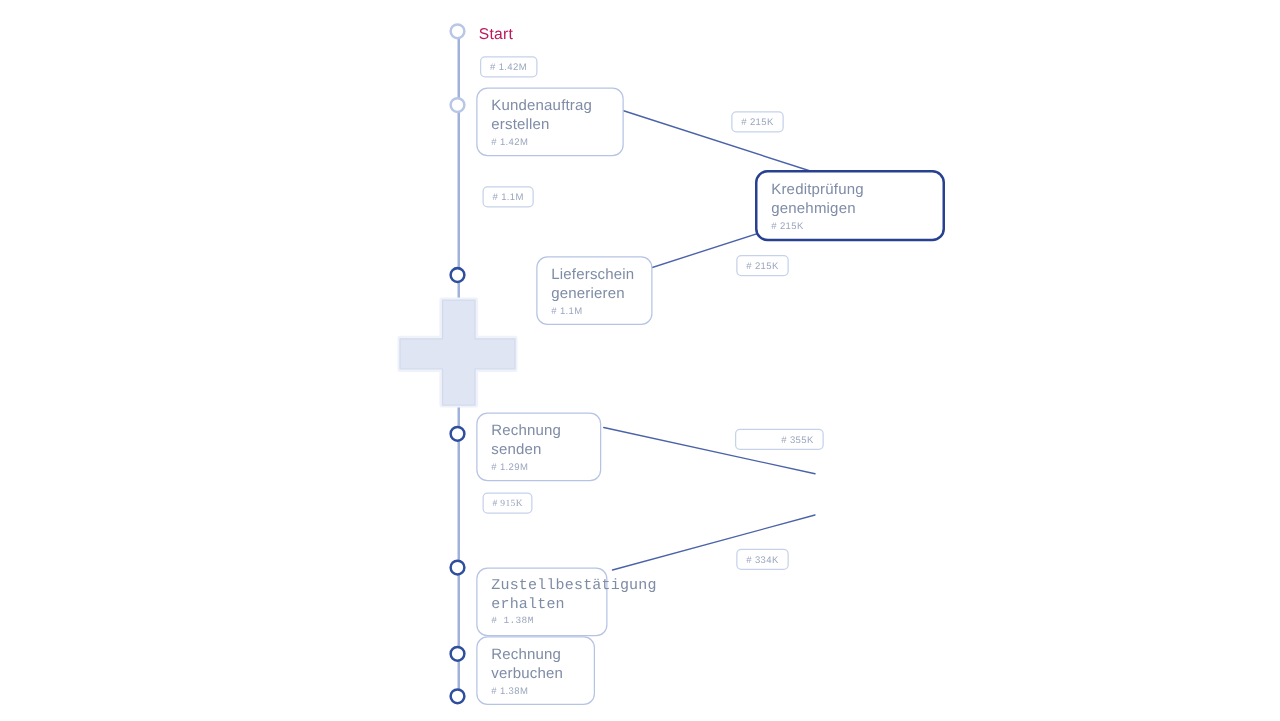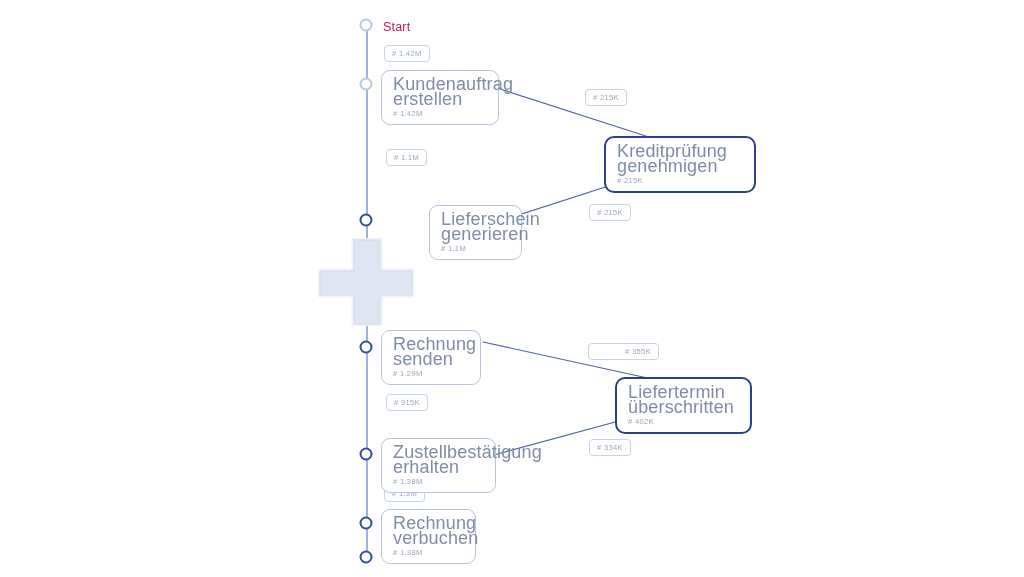--- a/index.html
+++ b/index.html
@@ -71,21 +71,21 @@
     border: 1.2px solid #b6c4e4;
     border-radius: 9px;
     padding: 6px 11px 5px 11px;
     z-index: 6;
   }
   .act-box.highlight {
     border: 2.2px solid #27408f;
     border-radius: 10px;
   }
   .act-title {
-    font-size: 18px;
+    font-size: 12px;
     line-height: 15px;
     color: #7f8ca6;
     white-space: pre-line;
     letter-spacing: .15px;
   }
   .act-box.highlight .act-title {
     color: #7f8ca6;
   }
   .act-count {
     font-size: 7.6px;
@@ -147,21 +147,21 @@
   <div class="node-dot strong" style="left:366px; top:557px;"></div>
 
   <div class="terminal-label" style="left:383px; top:20px;">Start</div>
   <div class="terminal-label" style="left:390px; top:551px;">End</div>
 
   <div class="edge-badge" style="left:384px; top:45px;"># 1.42M</div>
   <div class="edge-badge" style="left:585px; top:89px;"># 215K</div>
   <div class="edge-badge" style="left:386px; top:149px;"># 1.1M</div>
   <div class="edge-badge" style="left:589px; top:204px;"># 215K</div>
   <div class="edge-badge" style="left:588px; top:343px;padding-left:36px;"># 355K</div>
-  <div class="edge-badge" style="left:386px; top:394px;"># 915K</div>
+  <div class="edge-badge" style="left:386px; top:394px;font-family:Liberation Serif, serif;"># 915K</div>
   <div class="edge-badge" style="left:589px; top:439px;"># 334K</div>
   <div class="edge-badge" style="left:384px; top:485px;"># 1.3M</div>
 
   <div class="act-box" style="left:381px; top:70px; width:118px;">
     <div class="act-title">Kundenauftrag erstellen</div>
     <div class="act-count"># 1.42M</div>
   </div>
 
   <div class="act-box highlight" style="left:604px; top:136px; width:152px;">
     <div class="act-title">Kreditprüfung genehmigen</div>
@@ -171,26 +171,22 @@
   <div class="act-box" style="left:381px; top:205px; width:93px;margin-left:48px;">
     <div class="act-title">Lieferschein generieren</div>
     <div class="act-count"># 1.1M</div>
   </div>
 
   <div class="act-box" style="left:381px; top:330px; width:100px;">
     <div class="act-title">Rechnung senden</div>
     <div class="act-count"># 1.29M</div>
   </div>
 
-  <div class="act-box highlight" style="left:615px; top:377px; width:137px;">
-    <div class="act-title">Liefertermin überschritten</div>
-    <div class="act-count"># 402K</div>
-  </div>
-
-  <div class="act-box" style="left:381px; top:438px; width:115px;">
+
+  <div class="act-box" style="left:381px; top:454px; width:105px;font-family:Liberation Mono, monospace;">
     <div class="act-title">Zustellbestätigung
 erhalten</div>
     <div class="act-count"># 1.38M</div>
   </div>
 
   <div class="act-box" style="left:381px; top:509px; width:95px;">
     <div class="act-title">Rechnung verbuchen</div>
     <div class="act-count"># 1.38M</div>
   </div>
 

